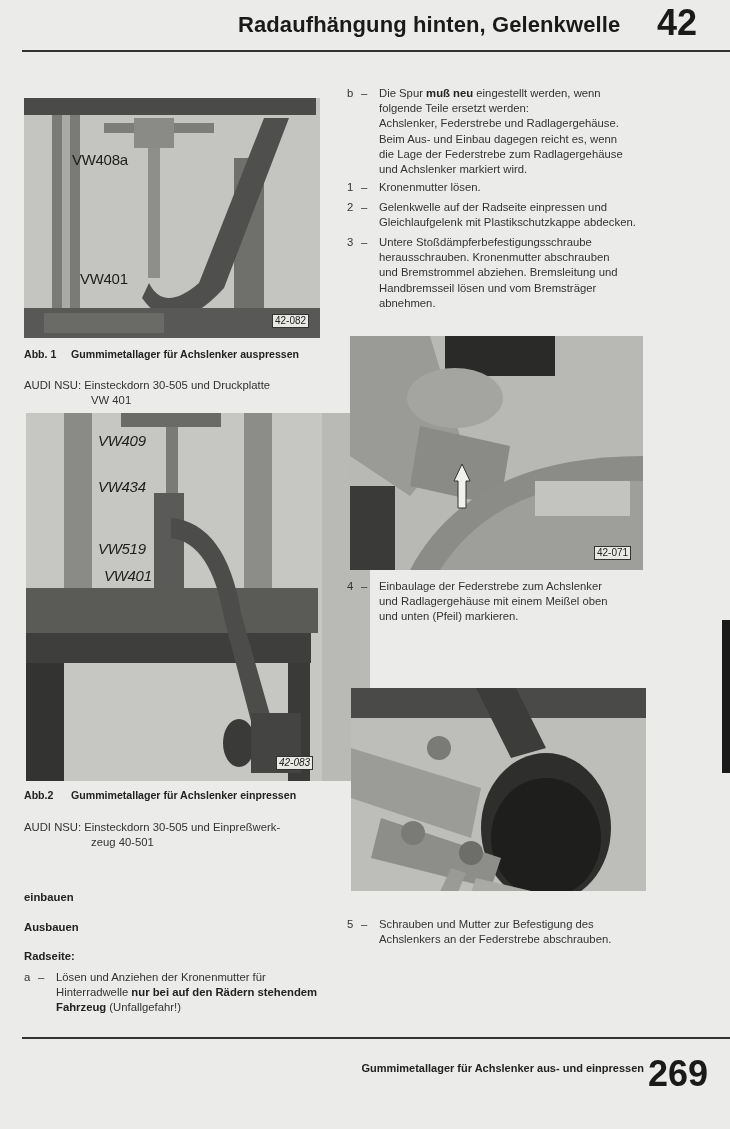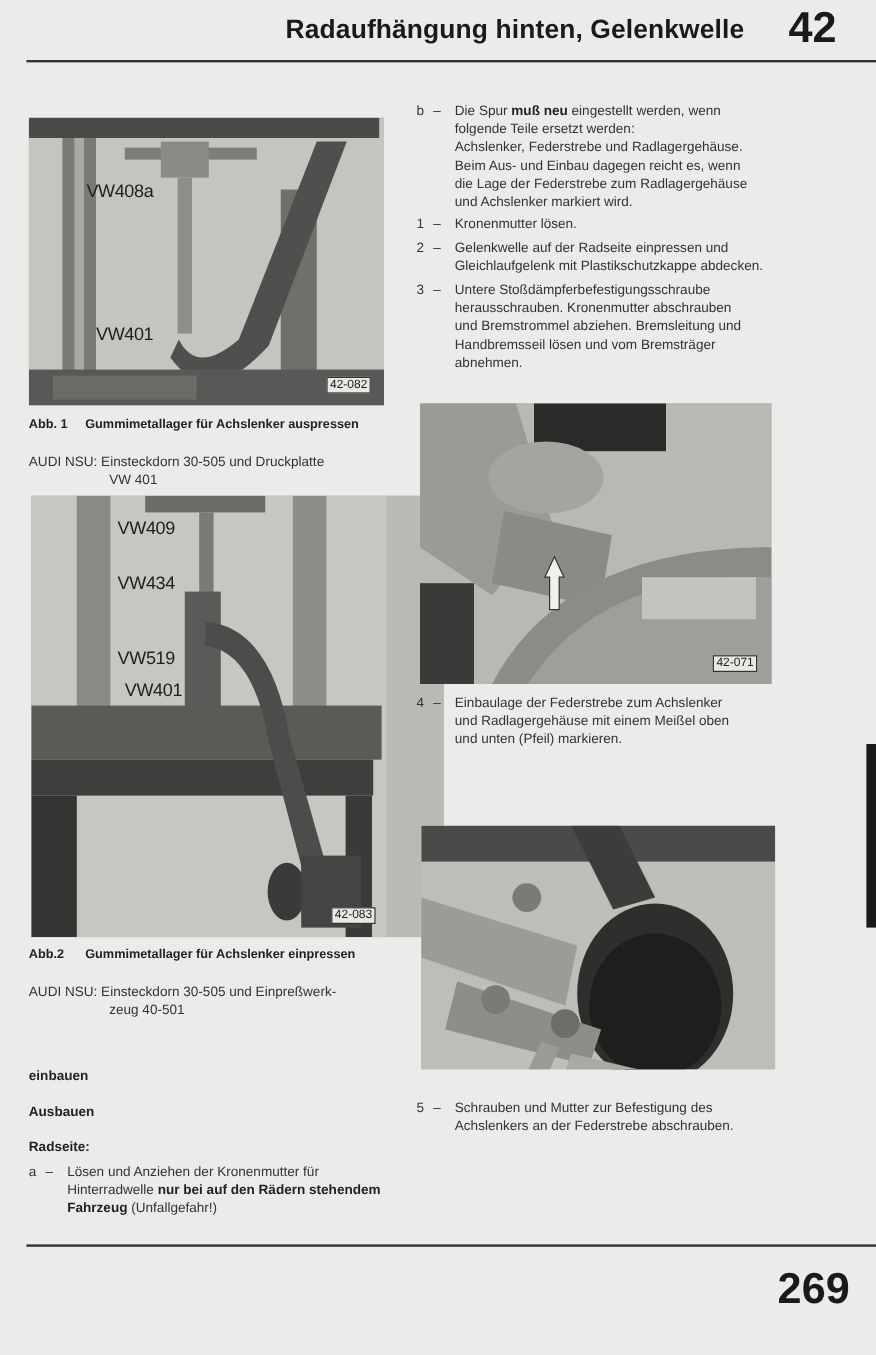--- a/index.html
+++ b/index.html
@@ -52,21 +52,21 @@
 
 <div class="abs cap" style="left:24px;top:348px;">
   <span class="num">Abb. 1</span><span>Gummimetallager für Achslenker auspressen</span>
 </div>
 <div class="abs txt" style="left:24px;top:378px;">
   <span>AUDI NSU:</span>
   <span>Einsteckdorn 30-505 und Druckplatte</span><br>
   <span style="padding-left:67px;">VW 401</span>
 </div>
 
-<div class="abs fig" style="left:26px;top:413px;width:344px;height:368px;">
+<div class="abs fig" style="left:26px;top:413px;width:344px;height:368px;font-style:italic;">
   <svg width="296" height="368">
     <rect x="0" y="0" width="296" height="368" fill="#c6c6c2"></rect>
     <rect x="38" y="0" width="28" height="190" fill="#8a8a86"></rect>
     <rect x="218" y="0" width="28" height="200" fill="#8c8c88"></rect>
     <rect x="95" y="0" width="100" height="14" fill="#6a6a66"></rect>
     <rect x="140" y="14" width="12" height="70" fill="#7a7a76"></rect>
     <rect x="128" y="80" width="30" height="120" fill="#5a5a58"></rect>
     <rect x="0" y="175" width="292" height="45" fill="#5a5a57"></rect>
     <rect x="0" y="220" width="285" height="30" fill="#3e3e3c"></rect>
     <rect x="0" y="250" width="38" height="118" fill="#333331"></rect>
@@ -195,14 +195,15 @@
   <span class="body">
     <span>Schrauben und Mutter zur Befestigung des</span><br>
     <span>Achslenkers an der Federstrebe abschrauben.</span>
   </span>
 </div>
 
 <div class="abs thumb" style="left:722px;top:620px;width:8px;height:153px;"></div>
 
 <div class="abs rule" style="left:22px;top:1037px;width:708px;"></div>
 <div class="abs footer-line" style="left:300px;top:1062px;width:344px;">
+  <div>Gummimetallager für Achslenker aus- und einpressen</div>
 </div>
 <div class="abs footer-num">269</div>
 
 </body></html>

